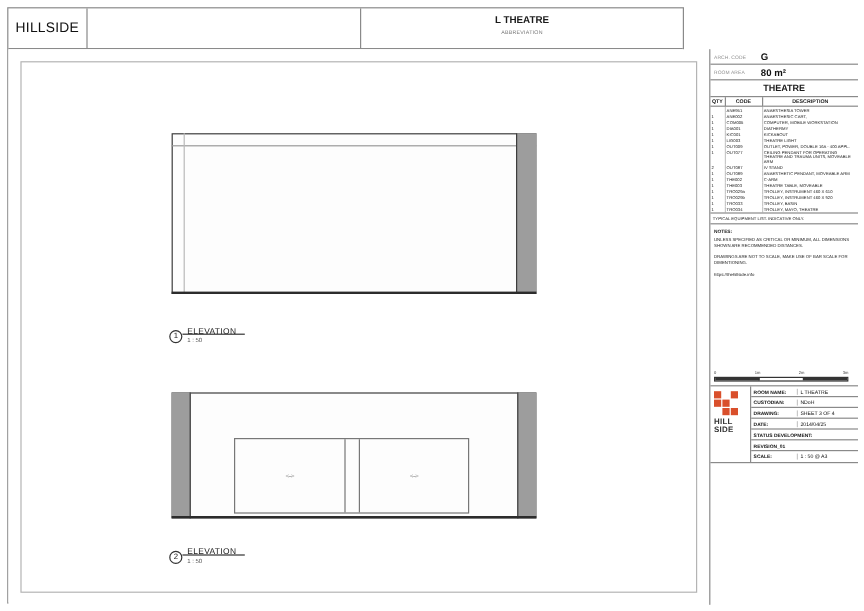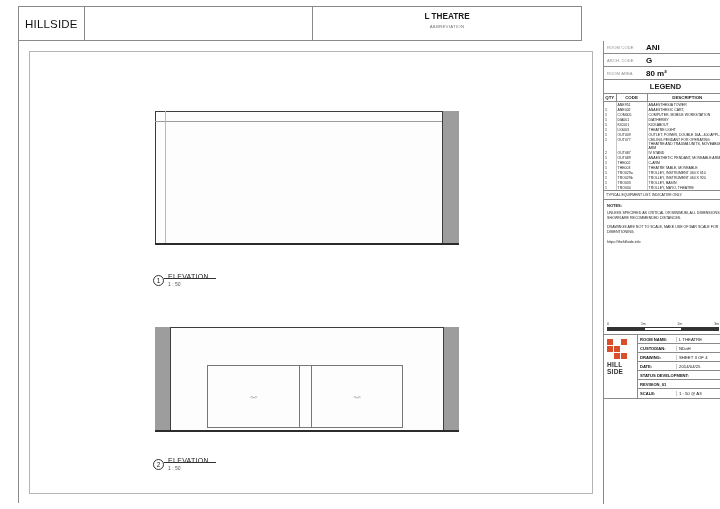--- a/index.html
+++ b/index.html
@@ -8,21 +8,21 @@
     background: #ffffff;
   }
   body {
     width: 720px; height: 509px;
     font-family: "Liberation Sans", sans-serif;
     color: #1a1a1a;
     overflow: hidden;
   }
   .sheet {
     position: absolute;
-    left: 18px; top: 6px;
+    left: 6px; top: 6px;
     width: 564px; height: 497px;
     border: 1px solid #8a8a8a;
     background: #ffffff;
   }
   
   .titlebar {
     position: absolute; left: 0; top: 0;
     width: 100%; height: 34px;
     border-bottom: 1px solid #8a8a8a;
     display: flex;
@@ -389,33 +389,29 @@
         <div class="t1">ELEVATION</div>
         <div class="t2">1 : 50</div>
       </div>
     </div>
     <div class="taglineunder" id="tagline2"></div>
   </div>
 
   <div class="rightpanel">
 
     <div class="rp-row">
-      <div class="lbl">ROOM CODE</div>
-      <div class="val">ANI</div>
-    </div>
-    <div class="rp-row">
       <div class="lbl">ARCH. CODE</div>
       <div class="val">G</div>
     </div>
     <div class="rp-row">
       <div class="lbl">ROOM AREA</div>
       <div class="val">80 m²</div>
     </div>
 
-    <div class="legend-hd">LEGEND</div>
+    <div class="legend-hd">THEATRE</div>
 
     <table class="legend">
       <colgroup>
           <col class="c1">
           <col class="c2">
           <col>
         </colgroup>
       <thead>
         <tr>
           <th>QTY</th>

